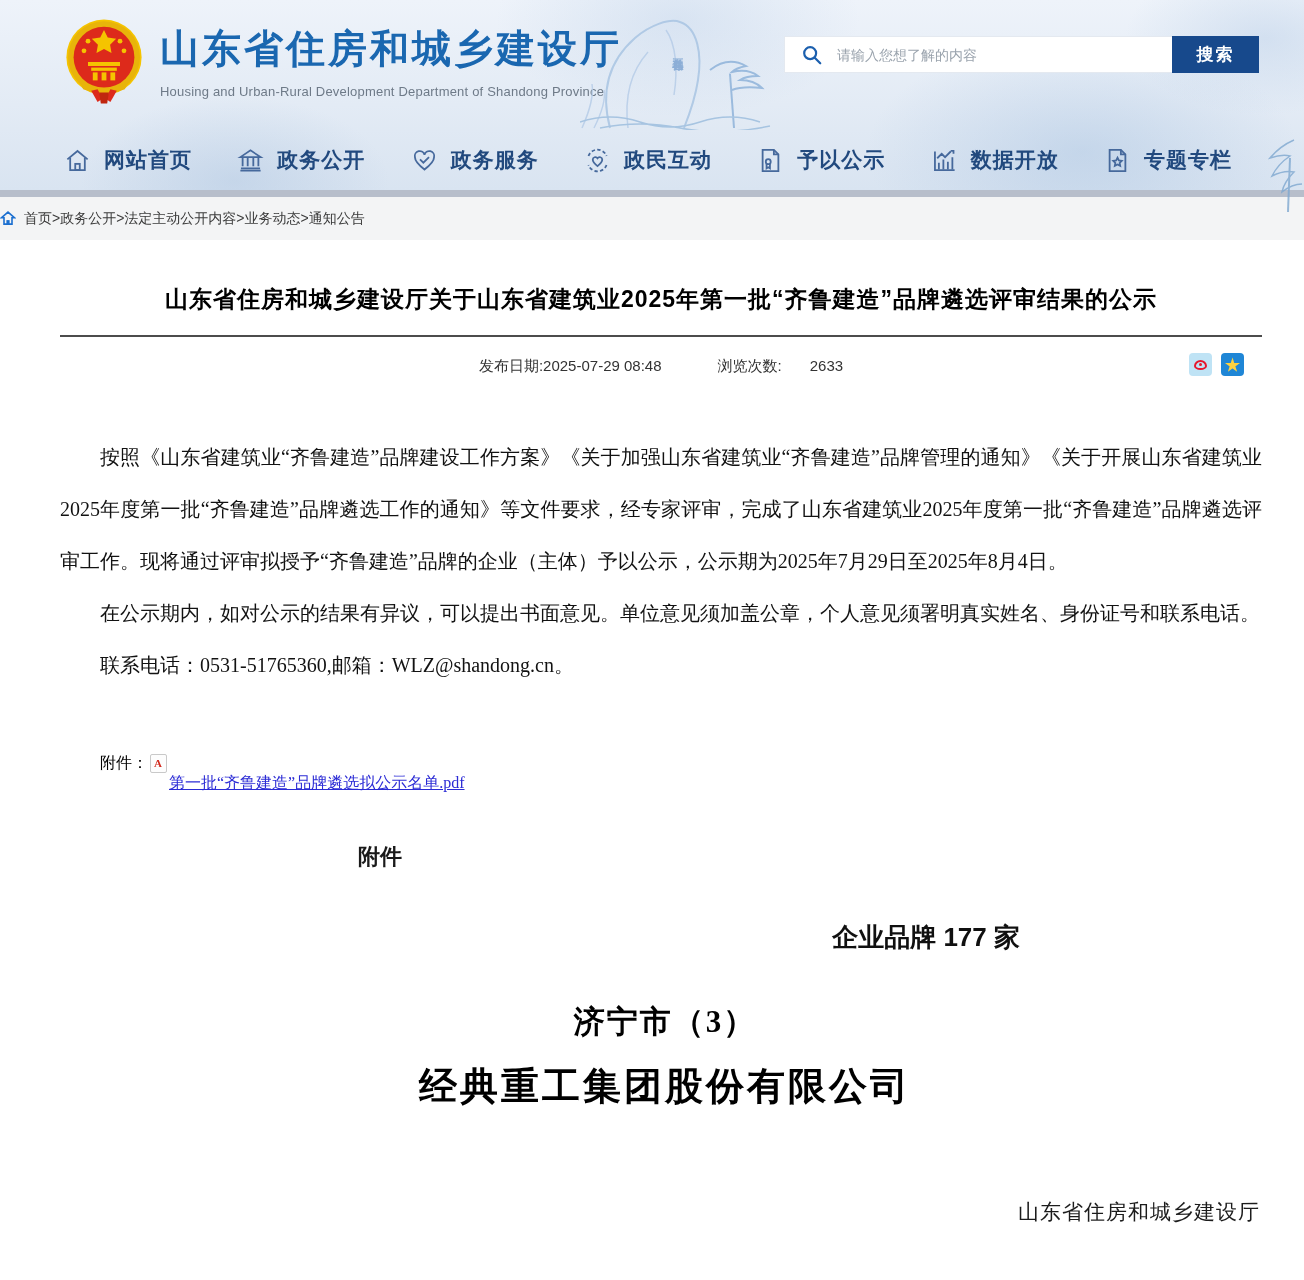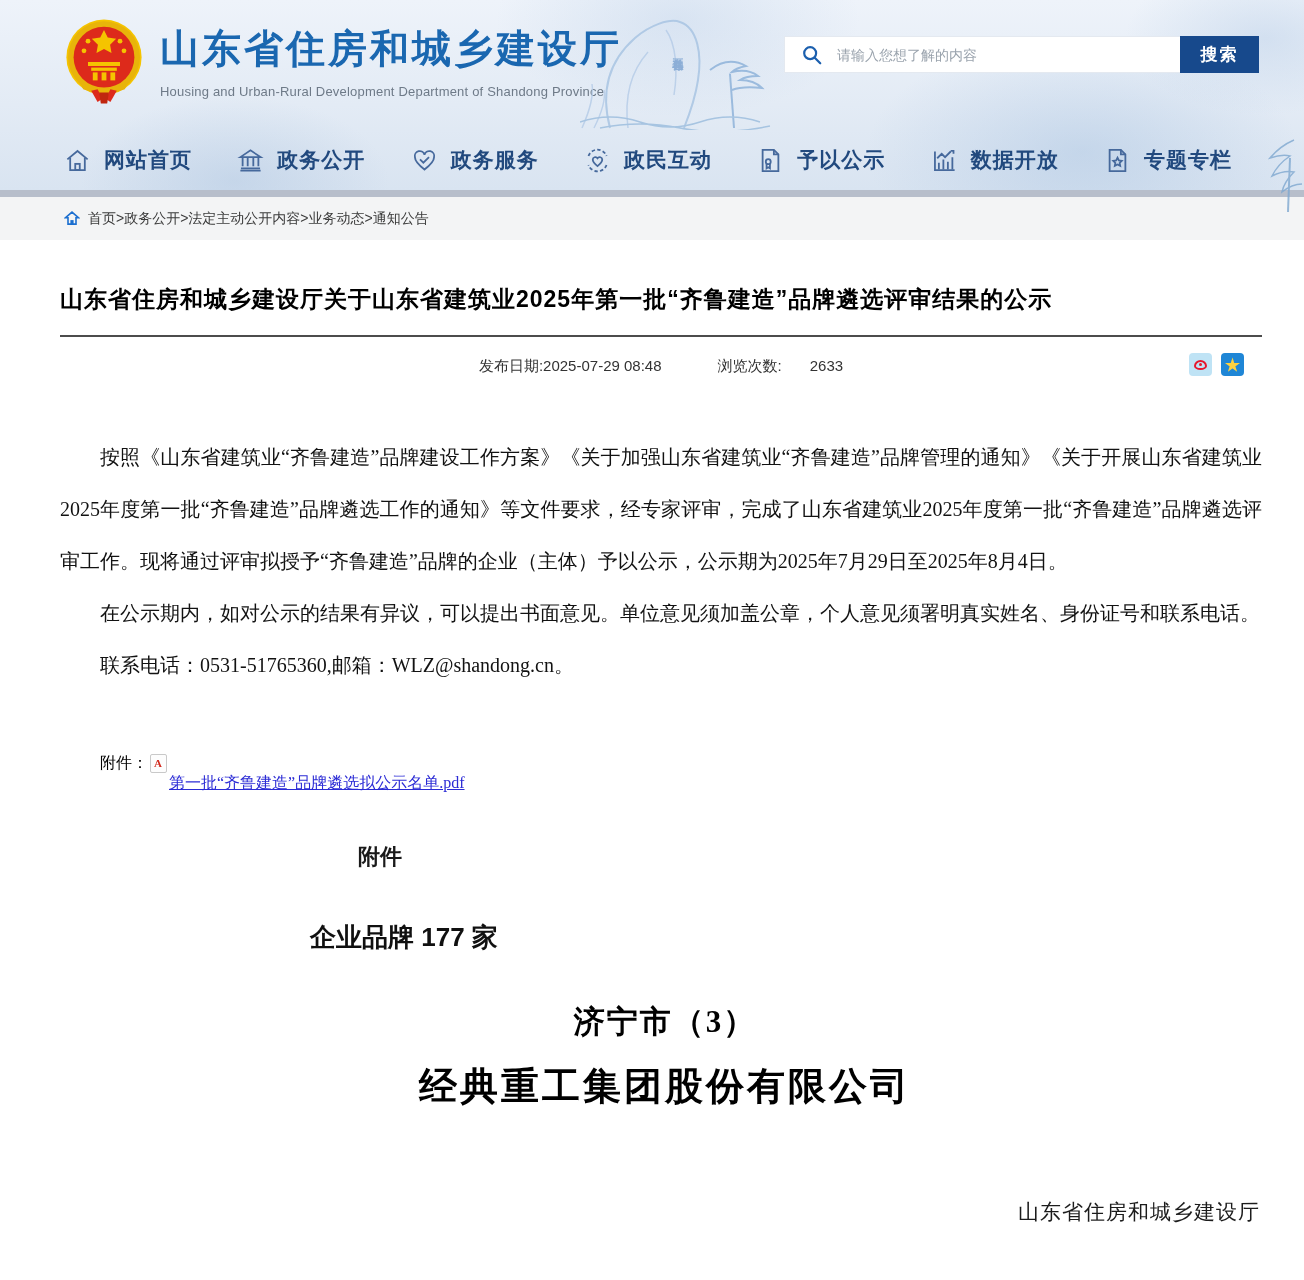--- a/index.html
+++ b/index.html
@@ -24,41 +24,41 @@
   .site-sub{ margin-top:8px; font-size:13px; color:#6e7a88; letter-spacing:.2px; }
   .mountain{ position:absolute; left:580px; top:0; width:210px; height:130px; opacity:.85; }
   .m-text{ font-size:11px; fill:#7fa5d2; font-weight:bold; }
 
   .searchbar{ position:absolute; right:45px; top:36px; width:475px; height:37px;
     display:flex; align-items:center; background:#fff; border:1px solid #e4e9f0; }
   .searchbar .mag{ margin-left:16px; flex:0 0 auto; }
   .search-input{ flex:1; height:100%; border:none; outline:none; padding:0 10px 0 14px;
     font-size:14px; color:#333; background:transparent; }
   .search-input::placeholder{ color:#9aa3ad; }
-  .search-btn{ width:79px; height:37px; margin-right:-1px; background:#17498c; color:#fff;
+  .search-btn{ width:87px; height:37px; margin-right:-1px; background:#17498c; color:#fff;
     font-size:17px; font-weight:bold; border:none; cursor:pointer; letter-spacing:2px; }
 
   
   .nav{ position:relative; height:60px; display:flex; align-items:center;
     justify-content:space-between; padding:0 72px 0 64px; }
   .nav-item{ display:flex; align-items:center; gap:13px; cursor:pointer; }
   .nav-item svg{ width:27px; height:27px; }
   .nav-label{ font-size:21px; font-weight:bold; color:#21497e; letter-spacing:1px;text-align:right; }
   .pine{ position:absolute; right:0; top:6px; width:40px; height:78px; opacity:.8; }
   .gray-strip{ width:1304px; height:7px; background:#b7becb; }
 
   
   .crumb-bar{ width:1304px; height:43px; background:#f3f4f5; display:flex;
-    align-items:center; padding-left:64px; }
+    align-items:center; }
   .crumb-bar svg{ width:16px; height:15px; margin-right:8px; }
   .crumb-text{ font-size:14px; color:#3a3a3a; }
 
   
   .content{ width:1304px; background:#fff; padding:0 42px 0 60px; position:relative; }
-  .art-title{ margin-top:44px; text-align:left; font-size:23px; font-weight:bold;
+  .art-title{ margin-top:44px; text-align:center; font-size:23px; font-weight:bold;
     color:#000; letter-spacing:1px; }
   .title-rule{ margin-top:20px; border-bottom:2px solid #4c4c4c; width:1202px; }
   .meta{ position:relative; margin-top:16px; height:26px; display:flex;
     justify-content:center; align-items:center; gap:56px; font-size:15px; color:#333; }
   .meta .views{ display:flex; gap:28px; }
   .share{ position:absolute; right:18px; top:0; display:flex; gap:9px; }
   .share-ic{ width:23px; height:23px; border-radius:4px; display:flex; align-items:center;
     justify-content:center; cursor:pointer; }
   .weibo{ background:#bfe3f5; }
   .weibo .eye{ width:13px; height:10px; border:2.5px solid #e6162d; border-radius:50% 50% 50% 50%/60% 60% 40% 40%; position:relative; }
@@ -77,21 +77,21 @@
   .pdf-ic::after{ content:"A"; position:absolute; left:3px; top:2px; font-size:11px;
     font-weight:bold; color:#d22a1e; font-family:"Liberation Serif", serif; }
   .attach-link{ color:#2b2bd5; text-decoration:underline; cursor:pointer;margin-top:40px; }
 
   
   .doc{ width:710px; margin-left:250px; }
   .annex-label{ margin-top:48px; padding-left:48px; font-size:22px; font-weight:bold;
     color:#1a1a1a; font-family:"Liberation Sans", sans-serif; }
   .doc-title{ margin-top:52px; text-align:center; font-size:31px; font-weight:bold;
     color:#000; font-family:"Liberation Serif", serif; letter-spacing:1px; }
-  .brand-count{ margin-top:48px; text-align:left; font-size:26px; font-weight:bold;
+  .brand-count{ margin-top:48px; text-align:right; font-size:26px; font-weight:bold;
     color:#101010; font-family:"Liberation Sans", sans-serif; }
   .city-heading{ margin-top:46px; text-align:center; font-size:31px; font-weight:bold;
     color:#000; font-family:"Liberation Serif", serif; letter-spacing:2px; }
   .company{ margin-top:18px; text-align:center; font-size:38px; font-weight:bold;
     color:#000; font-family:"Liberation Serif", serif; letter-spacing:3px; }
 
   .signoff{ margin-top:86px; text-align:right; padding-right:2px;
     font-family:"Liberation Serif", serif; font-size:21px; color:#1c1c1c; }
   .signoff .org{ letter-spacing:1px; }
 </style>

